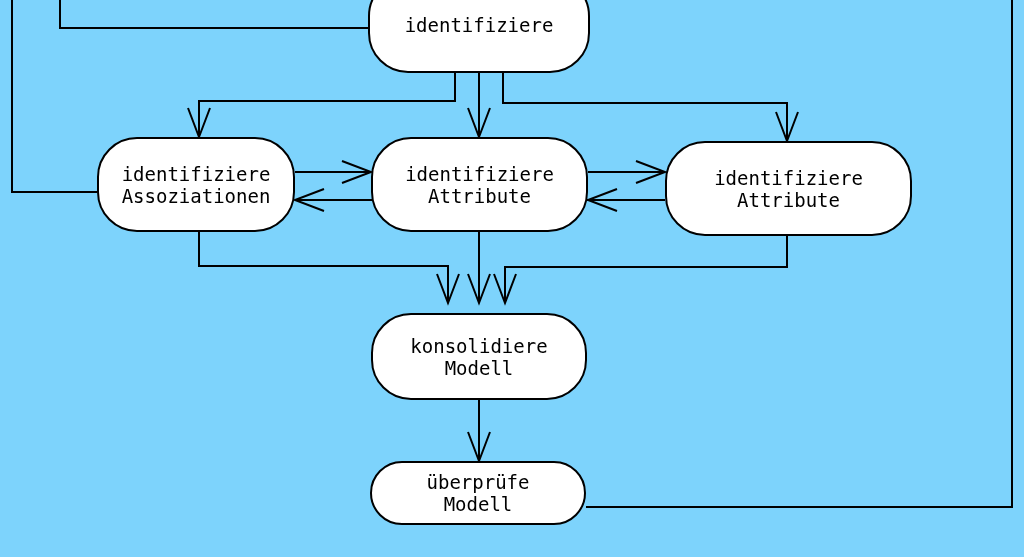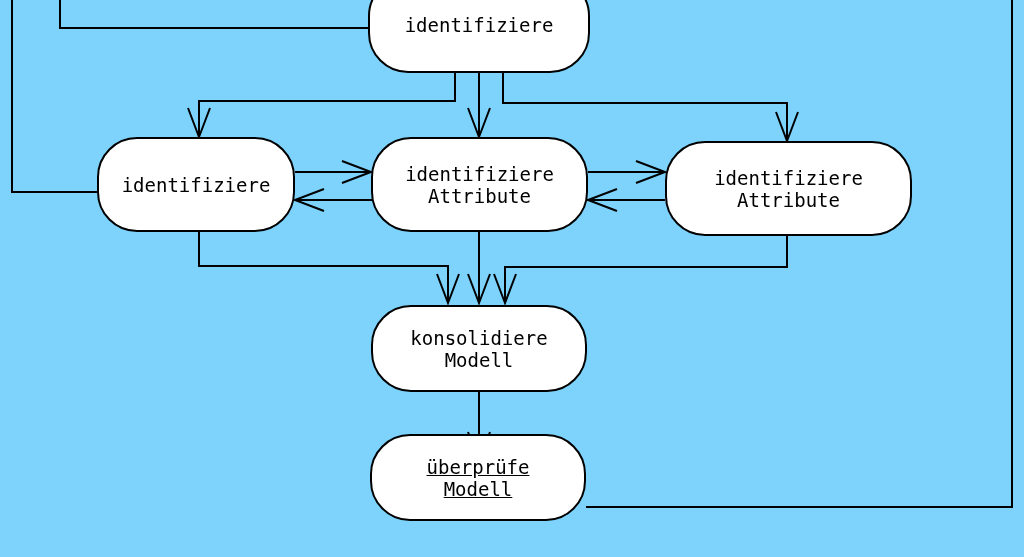--- a/index.html
+++ b/index.html
@@ -44,22 +44,22 @@
     font-size: 19px;
     line-height: 22px;
     white-space: nowrap;
   }
   .node span { display: block; }
 
   #node-interaktionen { left: 368px; top: -24px; width: 222px; height: 97px; }
   #node-assoziationen { left:  97px; top: 137px; width: 198px; height: 95px; }
   #node-attribute     { left: 371px; top: 137px; width: 217px; height: 95px; }
   #node-verhalten     { left: 665px; top: 141px; width: 247px; height: 95px; }
-  #node-konsolidiere  { left: 371px; top: 305px; width: 216px; height: 87px; }
-  #node-ueberpruefe   { left: 370px; top: 434px; width: 216px; height: 87px; text-decoration: underline; }
+  #node-konsolidiere  { left: 371px; top: 313px; width: 216px; height: 87px; }
+  #node-ueberpruefe   { left: 370px; top: 461px; width: 216px; height: 64px; }
 </style>
 </head>
 <body>
 
 <div id="canvas">
 
   <svg id="edges" viewBox="0 0 1024 557" xmlns="http://www.w3.org/2000/svg">
 
     <path d="M60 0 V28 H368"></path>
     <path d="M12 0 V192 H97"></path>
@@ -84,20 +84,21 @@
 
     <path d="M586 507 H1012 V0"></path>
   </svg>
 
   <div class="node" id="node-interaktionen">
     <span>identifiziere</span>
   </div>
 
   <div class="node" id="node-assoziationen">
     <span>identifiziere</span>
+    <span>Assoziationen</span>
   </div>
 
   <div class="node" id="node-attribute">
     <span>identifiziere</span>
     <span>Attribute</span>
   </div>
 
   <div class="node" id="node-verhalten">
     <span>identifiziere</span>
     <span>Attribute</span>

